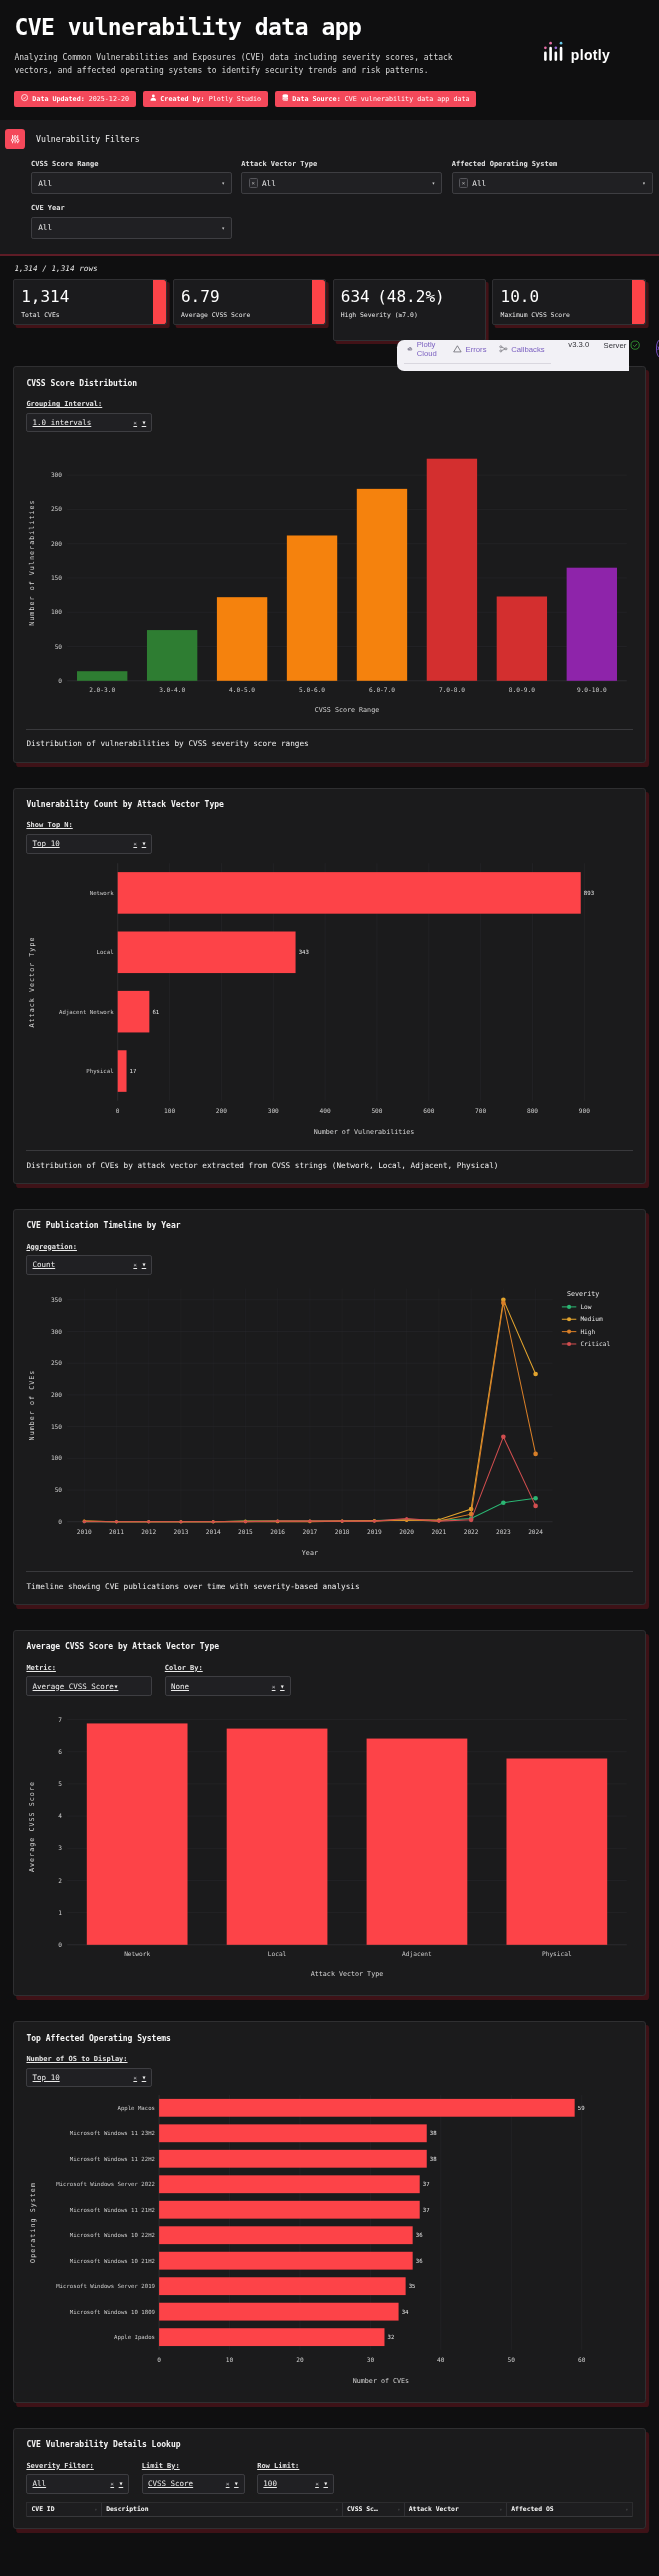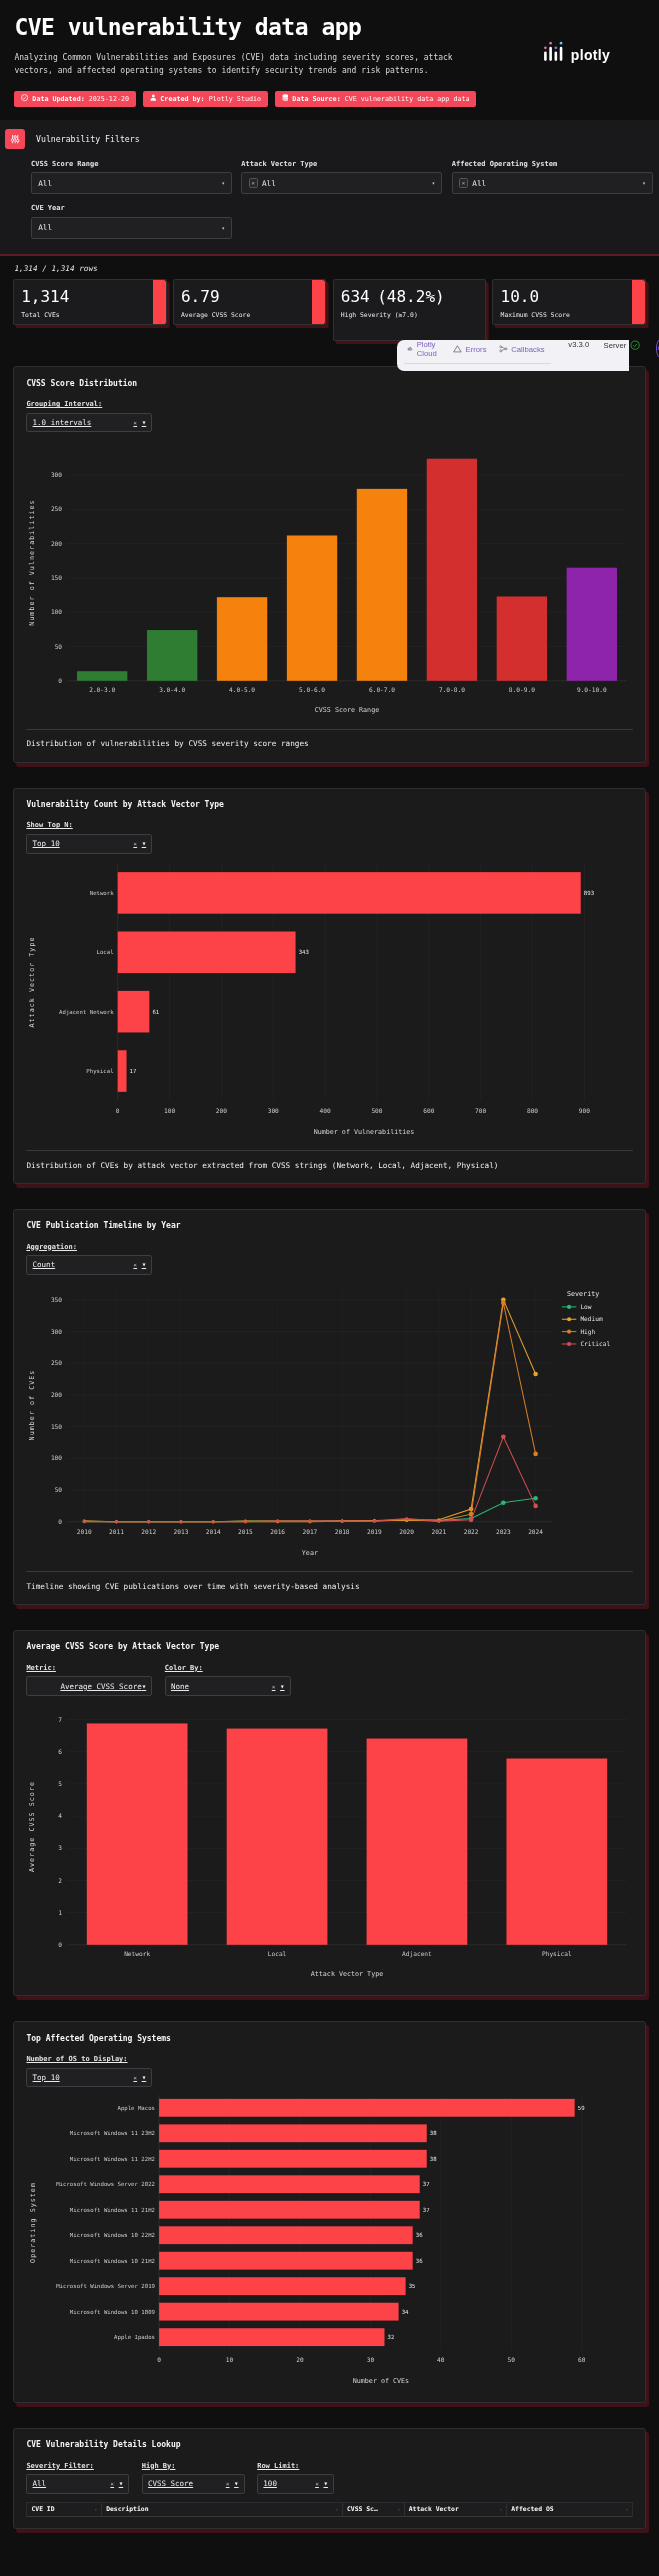--- a/index.html
+++ b/index.html
@@ -48,21 +48,21 @@
   .dt-sep { width:0.8px; height:14.4px; background:#a9a9b6; margin:0 7.2px; }
   .dt-sep.light { background:#c9c9d2; }
   .dt-plain { color:#303036; font-size:7.7px; display:flex; align-items:center; gap:4.1px; }
   .dt-expand { width:16.5px; height:16.5px; border:1px solid #7a52c9; border-radius:50%; color:#7a52c9; font-size:8.2px; font-weight:700; display:flex; align-items:center; justify-content:center; margin-left:1px; }
 
   
   .panel { margin:25px 13px 0 13px; background:#1b1b1c; border:0.5px solid #2f2f31; border-radius:3.1px; padding:11.3px 12.4px; box-shadow:3.1px 4.1px 0 rgba(110,22,30,.5); }
   .panel-title { font-size:8px; font-weight:700; color:#f5f5f5; }
   .controls { display:flex; gap:12.4px; margin-top:12.4px;text-decoration:underline; }
   .control .field-label { font-weight:700; }
-  .dd { width:126px; height:19.6px; background:#202023; border:0.5px solid #3e3e42; border-radius:2.1px; display:flex; align-items:center; padding:0 5.2px; font-size:7.5px; color:#f0f0f0;justify-content:flex-end; }
+  .dd { width:126px; height:19.6px; background:#202023; border:0.5px solid #3e3e42; border-radius:2.1px; display:flex; align-items:center; padding:0 5.2px; font-size:7.5px; color:#f0f0f0; }
   .dd .clear-x { font-size:6.2px; }
   .chart-wrap { margin-top:5.2px; }
   .caption { border-top:0.5px solid #39393c; margin-top:8.2px; padding-top:7.7px; font-size:7.7px; color:#f1f1f1; line-height:13px; }
 
   
   .tbl { margin-top:8.2px; border:0.5px solid #2c2c2e; border-bottom:none; }
   .t-head { display:flex; background:#1d1d1f; border-bottom:0.5px solid #38383b; height:14px; align-items:center; }
   .t-hcell { display:flex; align-items:center; font-size:6.4px; font-weight:700; color:#fafafa; padding:0 4.1px; height:100%; border-right:0.5px solid #303034; }
   .t-hcell .funnel { margin-left:auto; padding-left:4.1px; }
   .c0{width:75px;} .c1{width:242px;} .c2{width:62px;} .c3{width:103px;} .c4{width:125px; border-right:none;}
@@ -590,21 +590,21 @@
     <div class="controls">
       <div class="control">
         <div class="field-label">Severity Filter:</div>
         <div class="dd" style="width:103px">
           <span>All</span>
           <span class="clear-x">×</span>
           <span class="caret">▾</span>
         </div>
       </div>
       <div class="control">
-        <div class="field-label">High By:</div>
+        <div class="field-label">Limit By:</div>
         <div class="dd" style="width:103px">
           <span>CVSS Score</span>
           <span class="clear-x">×</span>
           <span class="caret">▾</span>
         </div>
       </div>
       <div class="control">
         <div class="field-label">Row Limit:</div>
         <div class="dd" style="width:77px">
           <span>100</span>

